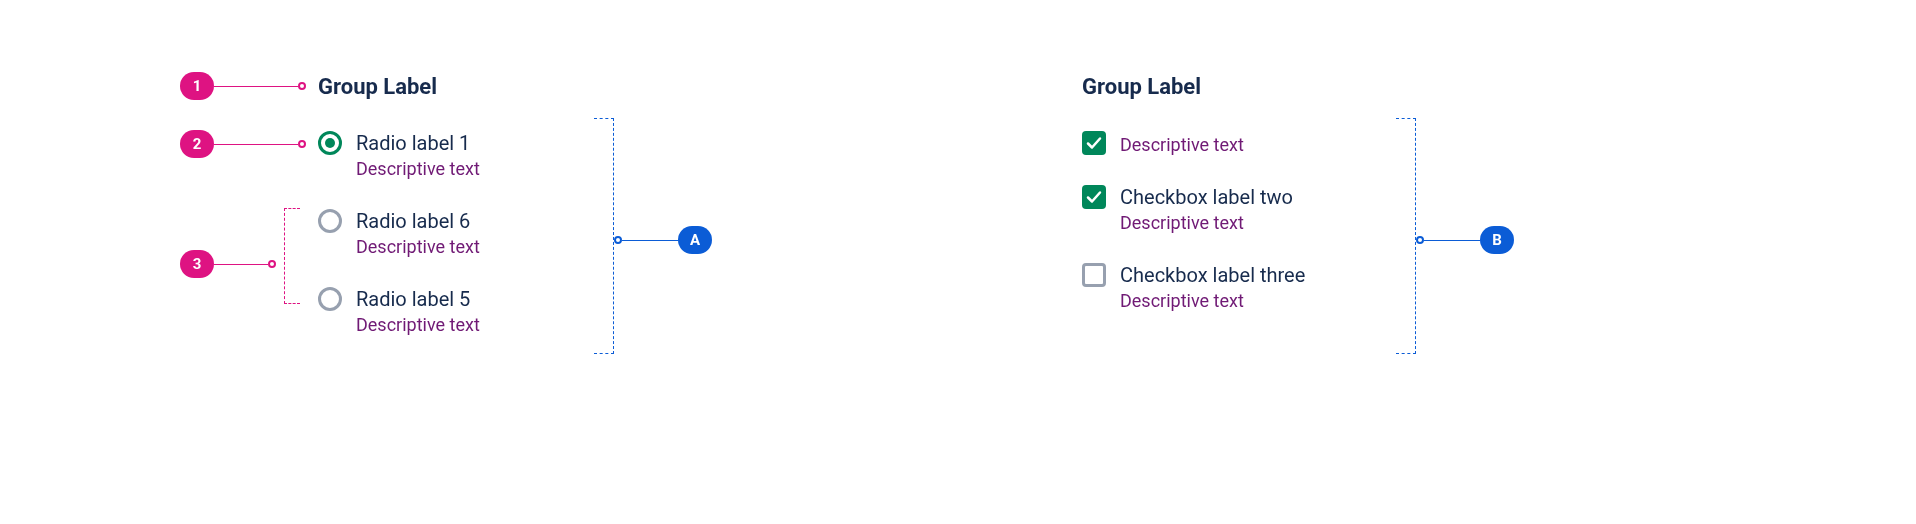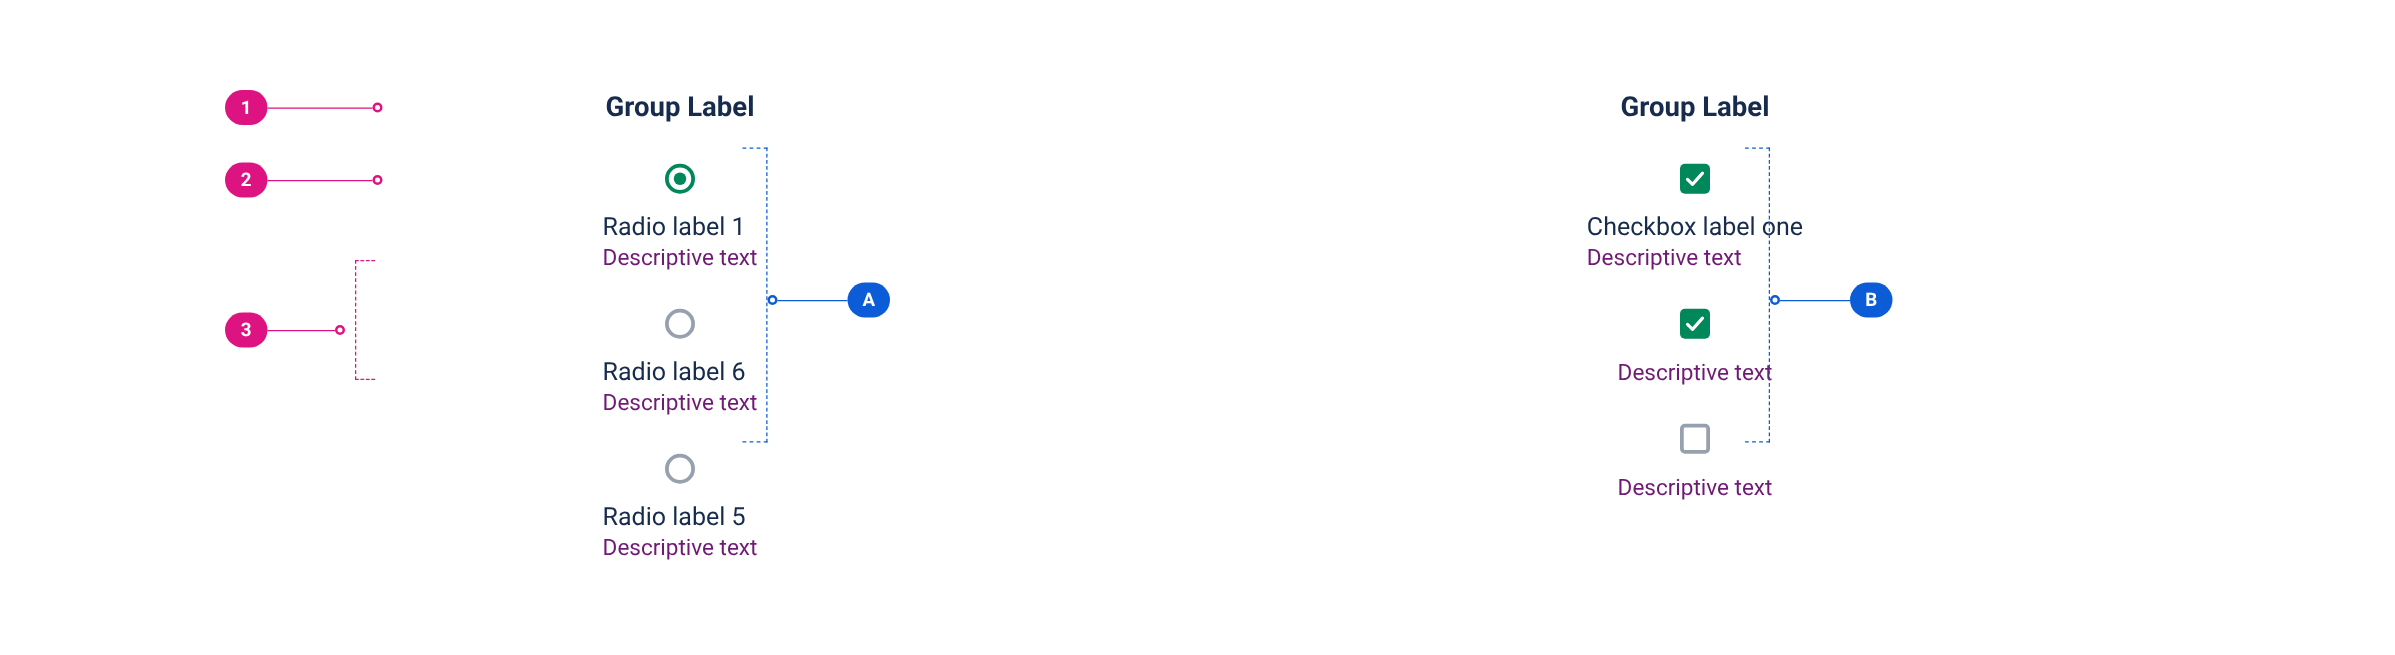--- a/index.html
+++ b/index.html
@@ -19,29 +19,27 @@
     }
     .column {
       position: relative;
       width: 580px;
     }
     .group-label {
       font-weight: 700;
       font-size: 22px;
       color: #172B4D;
       margin-bottom: 32px;
-      text-align: center;
     }
     .option {
       display: flex;
-      align-items: center;
+      align-items: flex-start;
       gap: 14px;
       margin-bottom: 28px;
       position: relative;
-      flex-direction: column;
     }
     .option-text { display: flex; flex-direction: column; }
     .option-label {
       font-size: 20px;
       color: #172B4D;
       line-height: 24px;
     }
     .option-desc {
       font-size: 18px;
       color: #701a75;
@@ -204,39 +202,40 @@
 
     <div class="options" style="margin-left:32px;">
 
       <div class="option">
         <span class="checkbox checked">
           <svg viewBox="0 0 16 16">
               <path d="M2 8.5 L6 12.5 L14 3.5" fill="none" stroke="#fff" stroke-width="2.5" stroke-linecap="round" stroke-linejoin="round"></path>
             </svg>
         </span>
         <span class="option-text">
-          <span class="option-label">Checkbox label one</span>
           <span class="option-desc">Descriptive text</span>
         </span>
       </div>
 
       <div class="option">
         <span class="checkbox checked">
           <svg viewBox="0 0 16 16">
               <path d="M2 8.5 L6 12.5 L14 3.5" fill="none" stroke="#fff" stroke-width="2.5" stroke-linecap="round" stroke-linejoin="round"></path>
             </svg>
         </span>
         <span class="option-text">
+          <span class="option-label">Checkbox label two</span>
           <span class="option-desc">Descriptive text</span>
         </span>
       </div>
 
       <div class="option">
         <span class="checkbox unchecked"></span>
         <span class="option-text">
+          <span class="option-label">Checkbox label three</span>
           <span class="option-desc">Descriptive text</span>
         </span>
       </div>
 
     </div>
 
     <div class="bracket right" style="left:346px; top:44px; height:236px;"></div>
     <div class="callout" style="left:366px; top:152px;">
       <span class="dot blue"></span>
       <span class="connector-h blue-line" style="width:56px;"></span>

